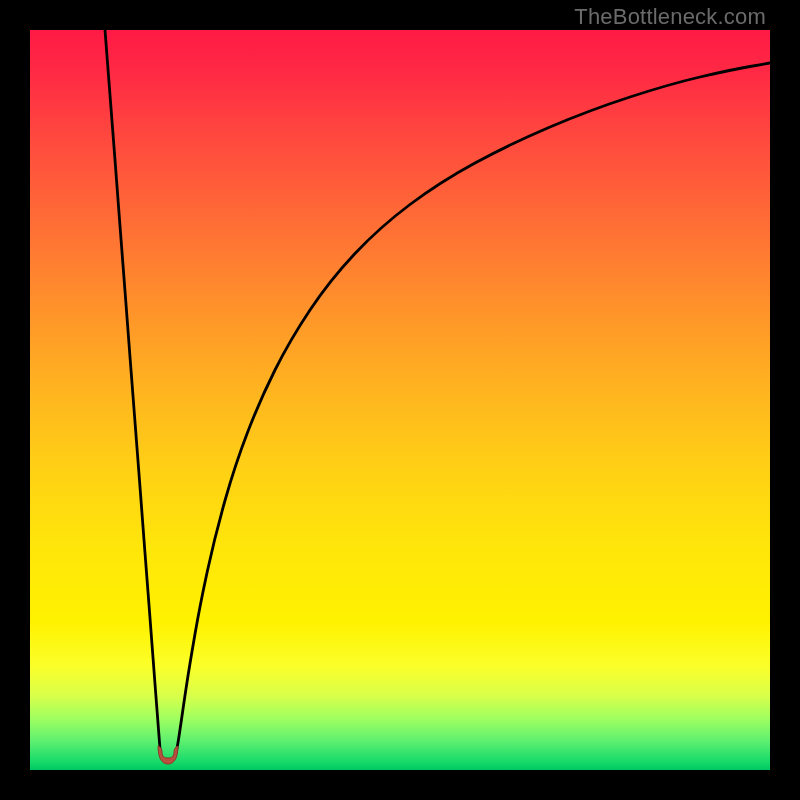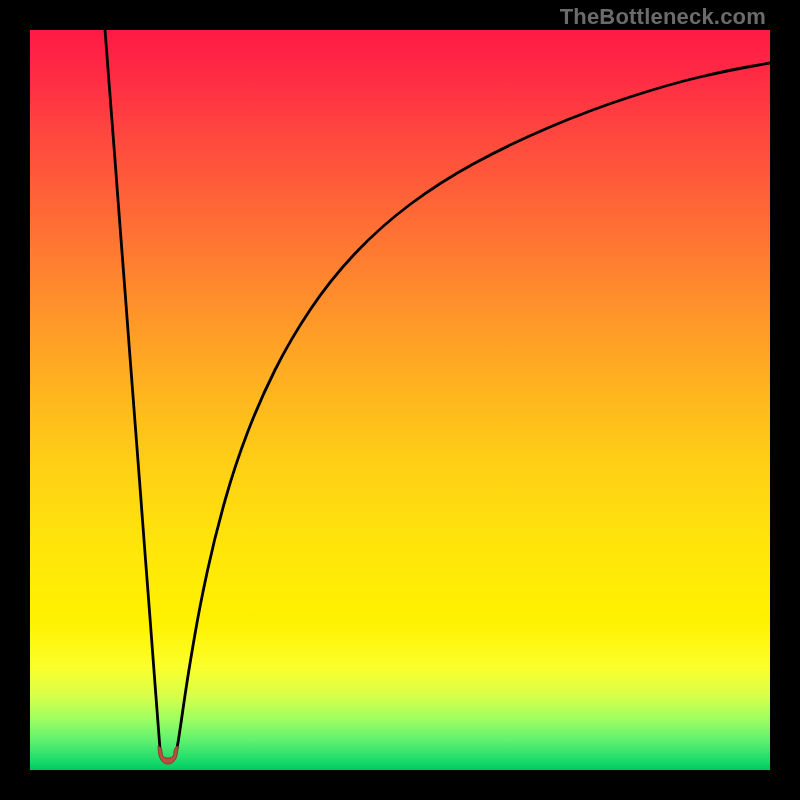--- a/index.html
+++ b/index.html
@@ -51,21 +51,21 @@
     top: 0;
     width: 740px;
     height: 740px;
   }
   .watermark {
     position: absolute;
     top: 4px;
     right: 34px;
     color: #6b6b6b;
     font-size: 22px;
-    font-weight: 700;
+    font-weight: 400;
     letter-spacing: 0.2px;
     user-select: none;
   }
   .marker {
     position: absolute;
     width: 28px;
     height: 22px;
   }
   .marker svg {
     width: 28px;

